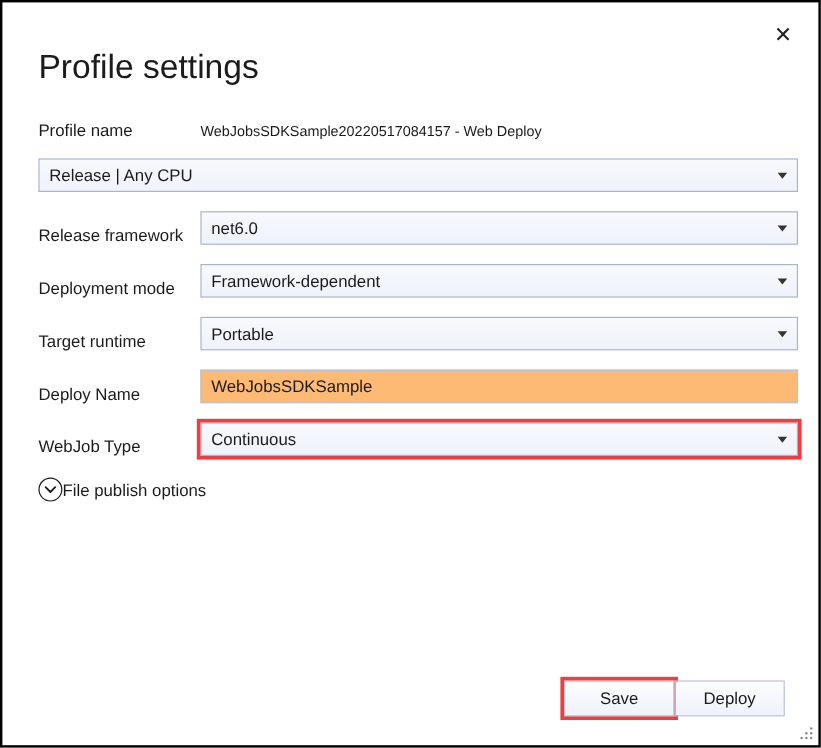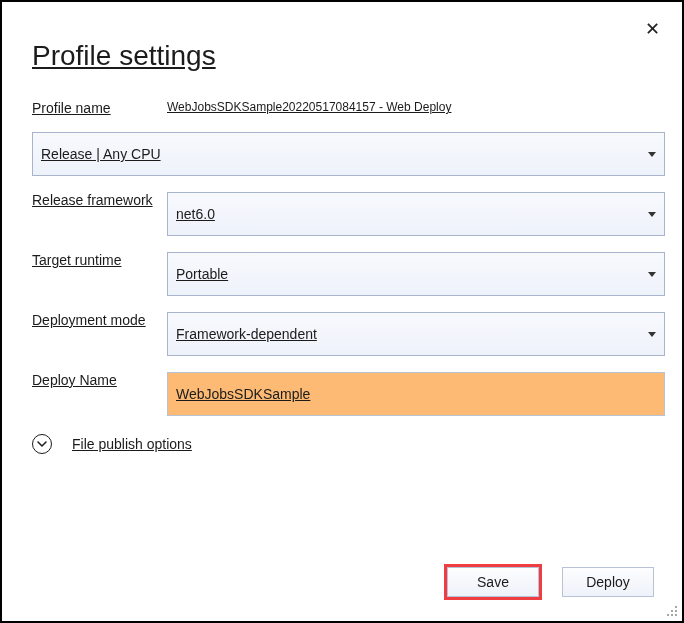--- a/index.html
+++ b/index.html
@@ -21,48 +21,47 @@
     font-size: 18px;
     line-height: 1;
     cursor: pointer;
     color: #222;
     background: none;
     border: none;
     padding: 4px;
   }
   .dialog {
     padding: 38px 17px 20px 30px;
-    text-decoration: underline;
   }
   h1.title {
     font-size: 28px;
     font-weight: 300;
     margin: 0 0 28px 0;
     color: #1b1b1b;
   }
   .form-row {
     display: flex;
-    align-items: flex-start;
+    align-items: flex-end;
     margin-bottom: 16px;
   }
   .label-col {
     width: 135px;
     flex: 0 0 135px;
     font-size: 14px;
     color: #1b1b1b;
   }
   .field-col {
     flex: 1;
   }
   .static-value {
     font-size: 12px;
   }
   .select, .text-input {
     width: 100%;
-    height: 44px;
+    height: 28px;
     border: 1px solid #a8b4cc;
     background: linear-gradient(#f7f9fd, #eef2fa);
     font-family: inherit;
     font-size: 14px;
     padding: 0 24px 0 8px;
     position: relative;
     display: flex;
     align-items: center;
     cursor: pointer;
   }
@@ -82,40 +81,40 @@
     border: 1px solid #b8c2d6;
     cursor: text;
   }
   .highlight {
     outline: 3px solid #ef3e42;
     outline-offset: 0;
   }
   .expander {
     display: flex;
     align-items: center;
-    gap: 20px;
+    gap: 0;
     margin-top: 18px;
     cursor: pointer;
     font-size: 14px;
   }
   .expander-icon {
     width: 20px; height: 20px;
     border: 1.5px solid #1b1b1b;
     border-radius: 50%;
     display: flex;
     align-items: center;
     justify-content: center;
   }
   .expander-icon svg { display: block; }
   .button-row {
     position: absolute;
     bottom: 24px;
     right: 28px;
     display: flex;
-    gap: 23px;
+    gap: 0;
   }
   .btn {
     min-width: 92px;
     height: 30px;
     border: 1px solid #b8c2d6;
     background: linear-gradient(#fdfdfe, #eef2fa);
     font-family: inherit;
     font-size: 14px;
     cursor: pointer;
     display: flex;
@@ -161,46 +160,54 @@
   <div class="form-row">
     <div class="label-col">Release framework</div>
     <div class="field-col">
       <div class="select">
         <span>net6.0</span>
       </div>
     </div>
   </div>
 
   <div class="form-row">
+    <div class="label-col">Deployment mode</div>
+    <div class="field-col">
+      <div class="select">
+        <span>Framework-dependent</span>
+      </div>
+    </div>
+  </div>
+
+  <div class="form-row">
     <div class="label-col">Target runtime</div>
     <div class="field-col">
       <div class="select">
         <span>Portable</span>
-      </div>
-    </div>
-  </div>
-
-  <div class="form-row">
-    <div class="label-col">Deployment mode</div>
-    <div class="field-col">
-      <div class="select">
-        <span>Framework-dependent</span>
       </div>
     </div>
   </div>
 
   <div class="form-row">
     <div class="label-col">Deploy Name</div>
     <div class="field-col">
       <div class="text-input">
         <span>WebJobsSDKSample</span>
       </div>
     </div>
   </div>
 
+  <div class="form-row">
+    <div class="label-col">WebJob Type</div>
+    <div class="field-col">
+      <div class="select highlight">
+        <span>Continuous</span>
+      </div>
+    </div>
+  </div>
 
   <div class="expander">
     <span class="expander-icon">
       <svg width="10" height="6" viewBox="0 0 10 6">
           <path d="M1 1 L5 5 L9 1" stroke="#1b1b1b" stroke-width="1.5" fill="none" stroke-linecap="round" stroke-linejoin="round"></path>
         </svg>
     </span>
     <span>File publish options</span>
   </div>
 </div>

